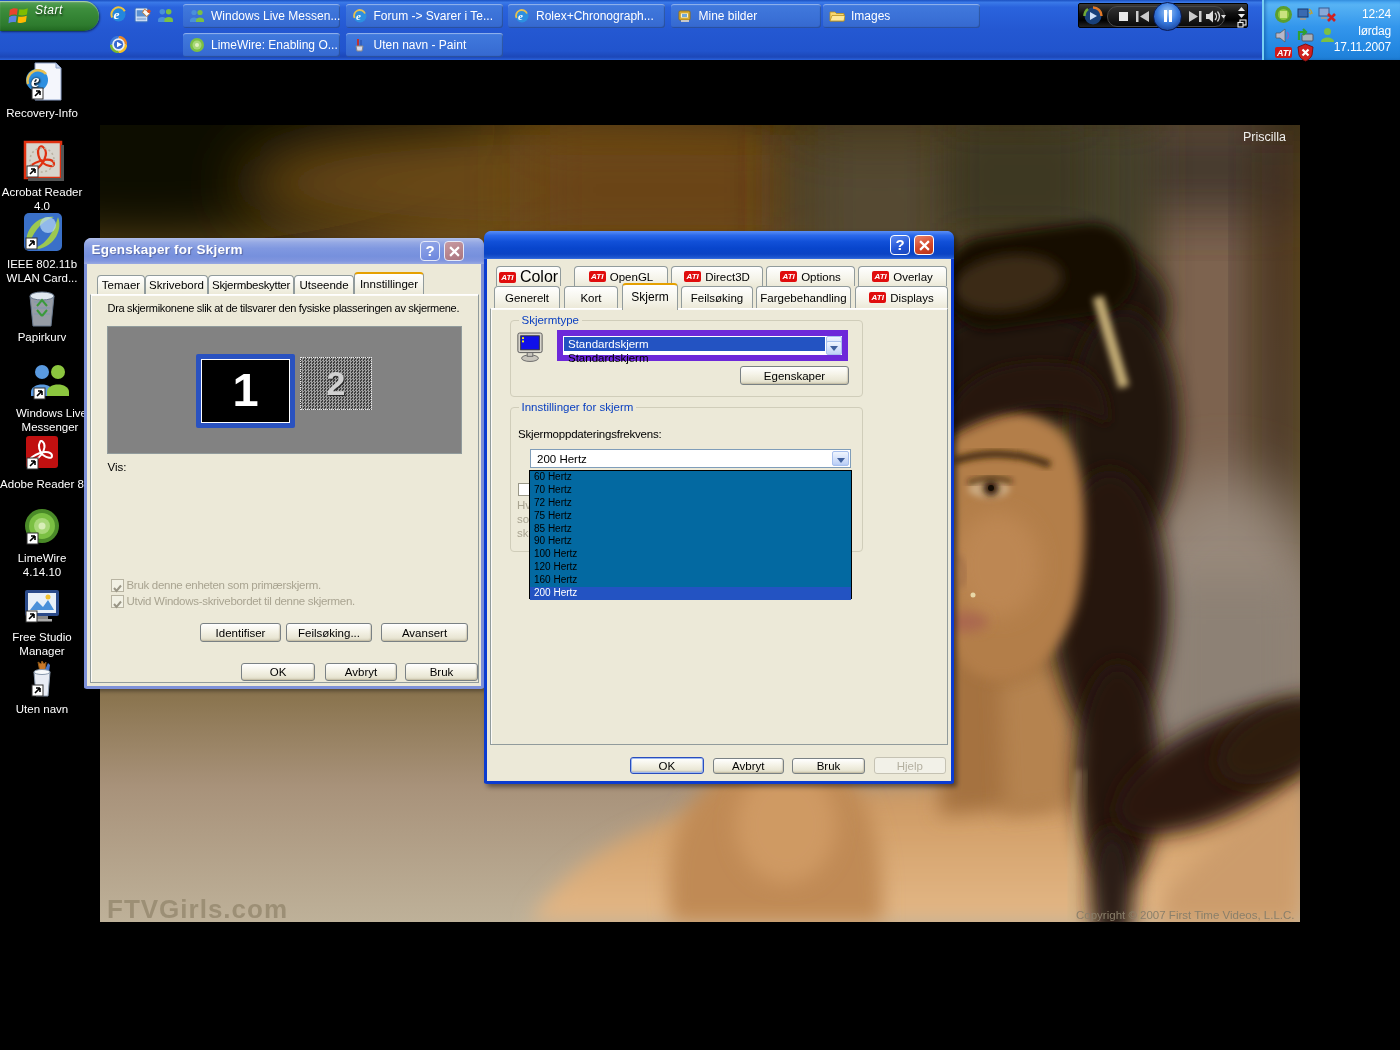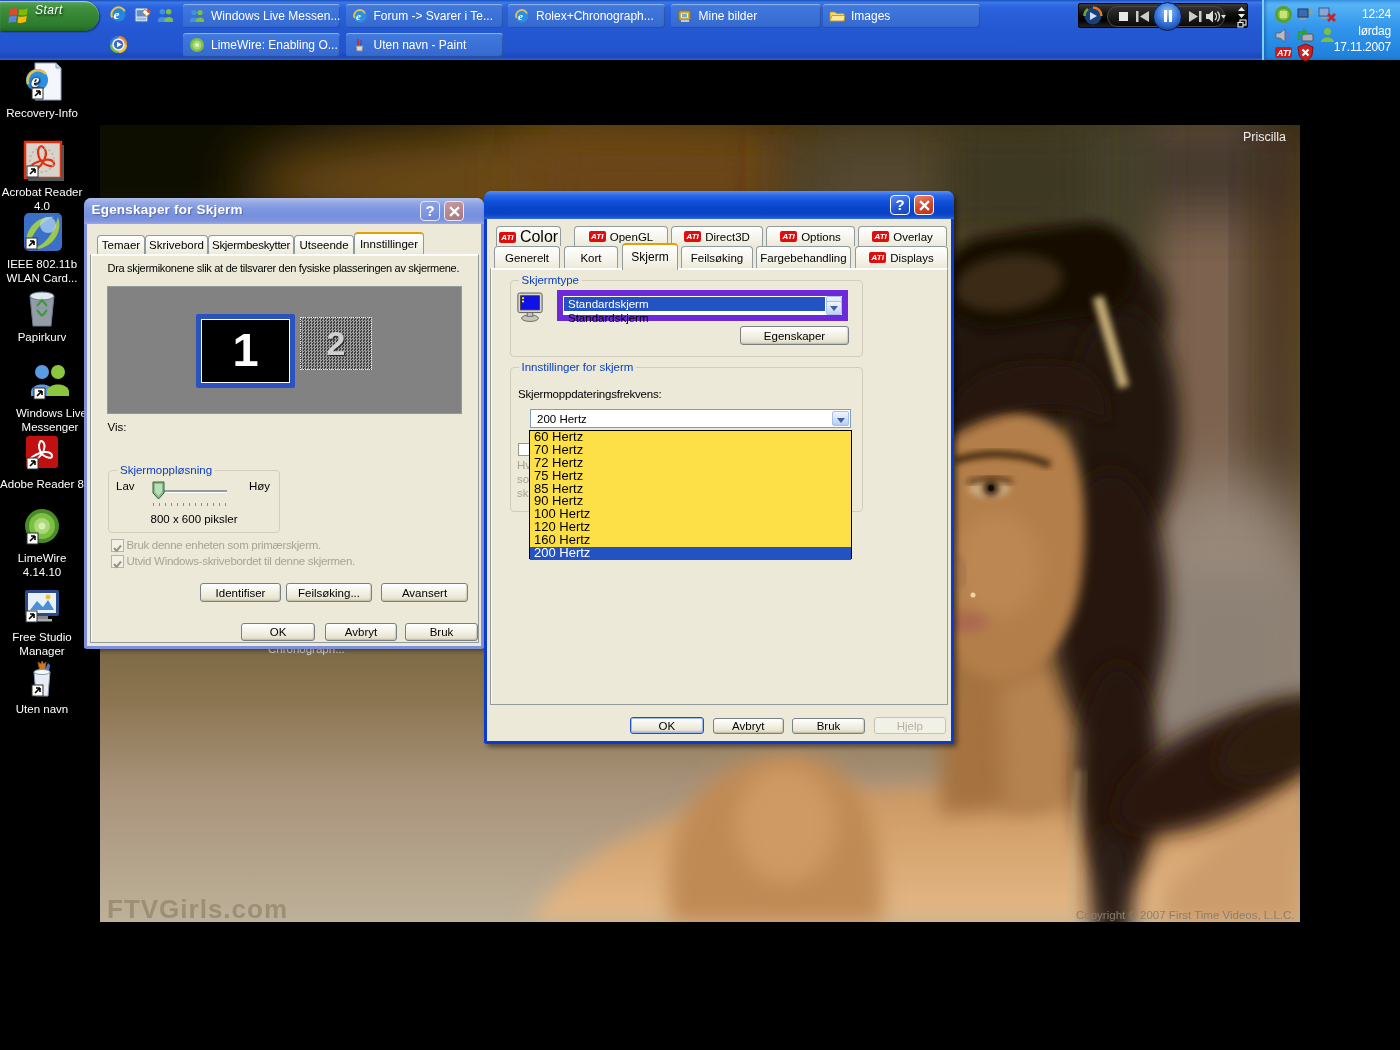--- a/index.html
+++ b/index.html
@@ -24,21 +24,21 @@
   background:linear-gradient(180deg,#3e9ff0 0%,#57b3f4 8%,#3396ec 45%,#2488e2 80%,#1e7ed6 100%);
   border-left:2px solid #79d1f3; box-shadow:inset 2px 0 3px rgba(9,64,135,.4); }
 .traytime { position:absolute; right:9px; color:#fff; font-size:12px; letter-spacing:-0.2px; }
 .trayicon { position:absolute; width:19px; height:19px; }
 
 #photo { position:absolute; left:100px; top:125px; width:1200px; height:797px; }
 
 .dicon { position:absolute; left:0; width:84px; text-align:center; color:#fff; font-size:11.5px; text-shadow:1px 1px 2px #000, 0 0 3px #000; line-height:14px; white-space:nowrap; }
 .dicon svg { display:block; margin:0 auto 2px auto; }
 
-.dlg { position:absolute; background:#ece9d8; }
+.dlg { position:absolute; background:#ece9d8;margin-top:40px; }
 .titletext { color:#fff; font-weight:bold; font-size:13.5px; letter-spacing:.2px; text-shadow:1px 1px 1px rgba(10,24,90,.7); white-space:nowrap; }
 .capbtn { position:absolute; width:20px; height:20px; border-radius:4px; border:1px solid #fff; color:#fff; font-weight:bold; text-align:center; }
 .xbtn { position:absolute; background:#ece9d8; border:1px solid #919b9c; border-radius:3px; font-size:13.5px; color:#000; text-align:center;
   background:linear-gradient(180deg,#ffffff 0%,#f4f2e6 45%,#e9e6d4 80%,#d8d3bd 100%);
   box-shadow:inset -1px -1px 1px rgba(160,150,120,.35); border:1px solid #7a8184; }
 .xbtn.def { border:1px solid #2a4dbd; box-shadow:0 0 0 1px #9db9f0 inset, inset -1px -2px 1px rgba(150,160,190,.4); }
 .xbtn.dis { background:#f2f1e8; border:1px solid #c5c2b3; color:#b4b0a0; box-shadow:none; }
 .gbox { position:absolute; border:1px solid #d0cdba; border-radius:4px; }
 .gbox .glbl { position:absolute; top:-8px; left:8px; background:#ece9d8; padding:0 3px; color:#0b40c0; font-size:11.5px; line-height:14px; white-space:nowrap; }
 .combo { position:absolute; background:#fff; border:1px solid #7f9db9; font-size:11.5px; color:#000; }
@@ -461,32 +461,20 @@
     <div style="position:absolute;left:21px;top:64px;font-size:11px;letter-spacing:-0.3px;white-space:nowrap">Dra skjermikonene slik at de tilsvarer den fysiske plasseringen av skjermene.</div>
 
     <div style="position:absolute;left:20.5px;top:88px;width:355px;height:128px;background:#828282;border:1px solid #919b9c">
       <div style="position:absolute;left:88px;top:27px;width:99px;height:74px;background:#2a52c0;border-radius:2px">
         <div style="position:absolute;left:5px;top:5px;right:5px;bottom:5px;background:#000;border:1px solid #fff;color:#fff;font-size:47px;font-weight:bold;text-align:center;line-height:60px">1</div>
       </div>
       <div style="position:absolute;left:192px;top:30px;width:72px;height:53px;background:repeating-conic-gradient(#a0a0a0 0% 25%, #404040 0% 50%) 0 0/3px 3px;border:1px dotted #e8e8e8;color:#d0d0d0;font-size:34px;font-weight:bold;text-align:center;line-height:50px;text-shadow:1px 1px 1px #222">2</div>
     </div>
     <div style="position:absolute;left:21px;top:223px;font-size:11.5px">Vis:</div>
 
-    <div class="gbox" style="left:21.5px;top:272px;width:172px;height:63px;font-size:11.5px">
-      <span class="glbl">Skjermoppløsning</span>
-      <div style="position:absolute;left:7px;top:9px;font-size:11.5px">Lav</div>
-      <div style="position:absolute;right:9px;top:9px;font-size:11.5px">Høy</div>
-      <div style="position:absolute;left:50px;top:19px;width:68px;height:2px;background:#9a9a9a;box-shadow:0 1px 0 #fff"></div>
-      <svg style="position:absolute;left:43px;top:10px" width="13" height="19" viewBox="0 0 13 19">
-          <path d="M1,1 L12,1 L12,12 L6.5,18 L1,12 Z" fill="#8db78d" stroke="#2a6a2a"></path>
-          <path d="M3,3 L10,3 L10,11 L6.5,15 L3,11 Z" fill="#b8e0b8"></path>
-        </svg>
-      <div style="position:absolute;left:44px;top:32px;width:78px;height:3px;background-image:repeating-linear-gradient(90deg,#888 0 1.5px,transparent 1.5px 6px)"></div>
-      <div style="position:absolute;left:0;top:42px;width:100%;text-align:center;font-size:11.5px">800 x 600 piksler</div>
-    </div>
 
 
     <div class="chk" style="left:24px;top:341px;background:#f2f1e4;border-color:#b8b4a2"><svg width="11" height="11" viewBox="0 0 11 11">
           <path d="M2,5 L4.5,8 L9,2.5" stroke="#9a9686" stroke-width="2" fill="none"></path>
         </svg></div>
     <div style="position:absolute;left:40px;top:341px;font-size:11.5px;letter-spacing:-0.3px;color:#a9a491;white-space:nowrap">Bruk denne enheten som primærskjerm.</div>
     <div class="chk" style="left:24px;top:357px;background:#f2f1e4;border-color:#b8b4a2"><svg width="11" height="11" viewBox="0 0 11 11">
           <path d="M2,5 L4.5,8 L9,2.5" stroke="#9a9686" stroke-width="2" fill="none"></path>
         </svg></div>
     <div style="position:absolute;left:40px;top:357px;font-size:11.5px;letter-spacing:-0.3px;color:#a9a491;white-space:nowrap">Utvid Windows-skrivebordet til denne skjermen.</div>
@@ -560,21 +548,21 @@
     <div class="combo" style="left:43px;top:218px;width:321px;height:19px;font-size:11.5px">
         <span class="ctext">200 Hertz</span>
         <div class="cbtn"></div>
       </div>
 
     <div class="chk" style="left:31px;top:252px"></div>
     <div style="position:absolute;left:30px;top:268px;font-size:11.5px;color:#a9a491">Hv</div>
     <div style="position:absolute;left:30px;top:282px;font-size:11.5px;color:#a9a491">so</div>
     <div style="position:absolute;left:30px;top:296px;font-size:11.5px;color:#a9a491">sk</div>
 
-    <div style="position:absolute;left:42px;top:239px;width:323px;height:129px;background:#fde047;border:1px solid #000;font-size:13px;z-index:5">
+    <div style="position:absolute;left:42px;top:239px;width:323px;height:129px;background:#0369a1;border:1px solid #000;font-size:10px;z-index:5">
       <div style="height:12.9px;line-height:12.9px;padding-left:4px">60 Hertz</div>
       <div style="height:12.9px;line-height:12.9px;padding-left:4px">70 Hertz</div>
       <div style="height:12.9px;line-height:12.9px;padding-left:4px">72 Hertz</div>
       <div style="height:12.9px;line-height:12.9px;padding-left:4px">75 Hertz</div>
       <div style="height:12.9px;line-height:12.9px;padding-left:4px">85 Hertz</div>
       <div style="height:12.9px;line-height:12.9px;padding-left:4px">90 Hertz</div>
       <div style="height:12.9px;line-height:12.9px;padding-left:4px">100 Hertz</div>
       <div style="height:12.9px;line-height:12.9px;padding-left:4px">120 Hertz</div>
       <div style="height:12.9px;line-height:12.9px;padding-left:4px">160 Hertz</div>
       <div style="height:12.9px;line-height:12.9px;padding-left:4px;background:#2353c2;color:#fff">200 Hertz</div>

